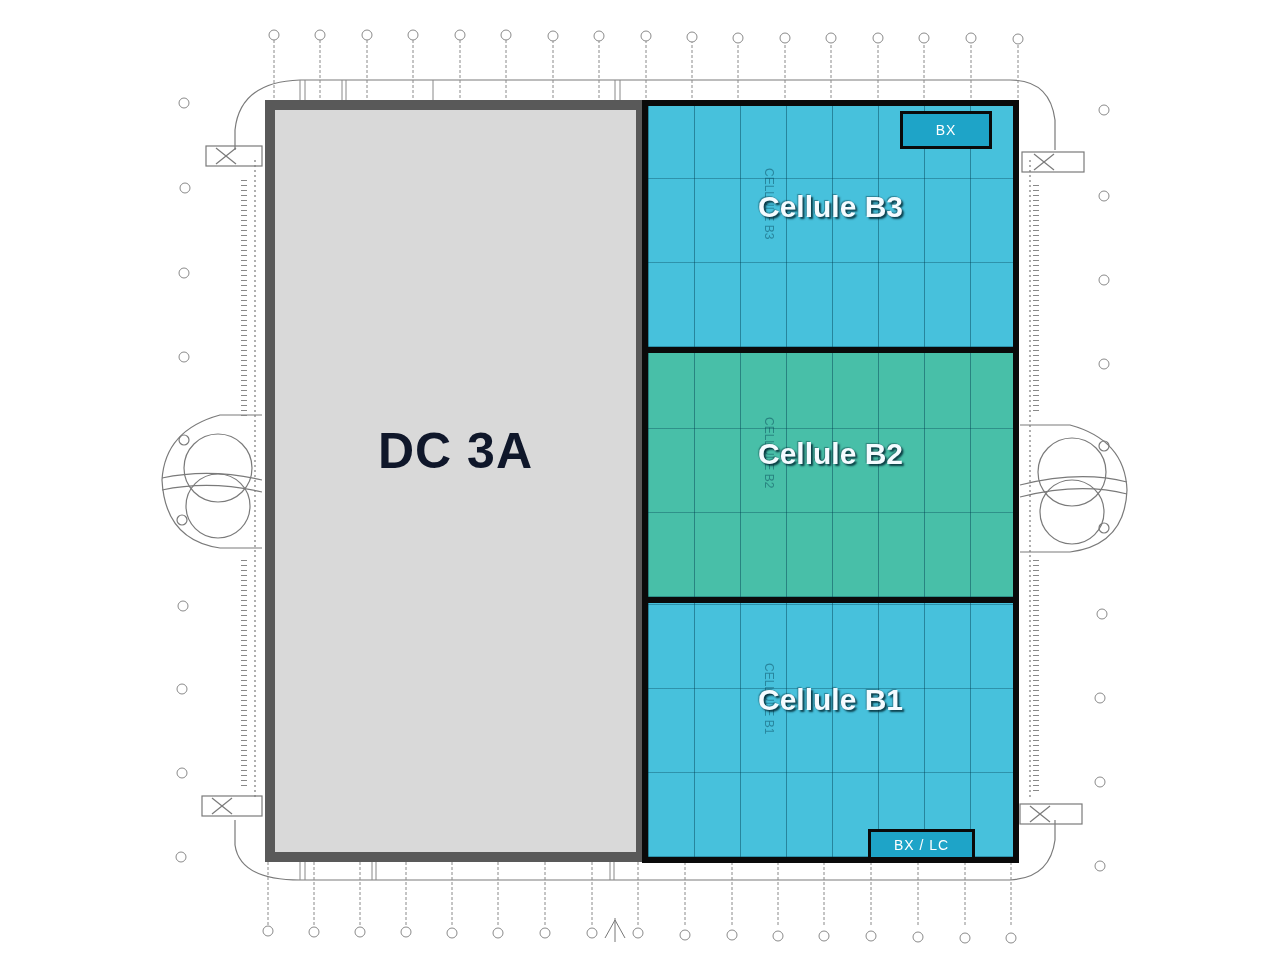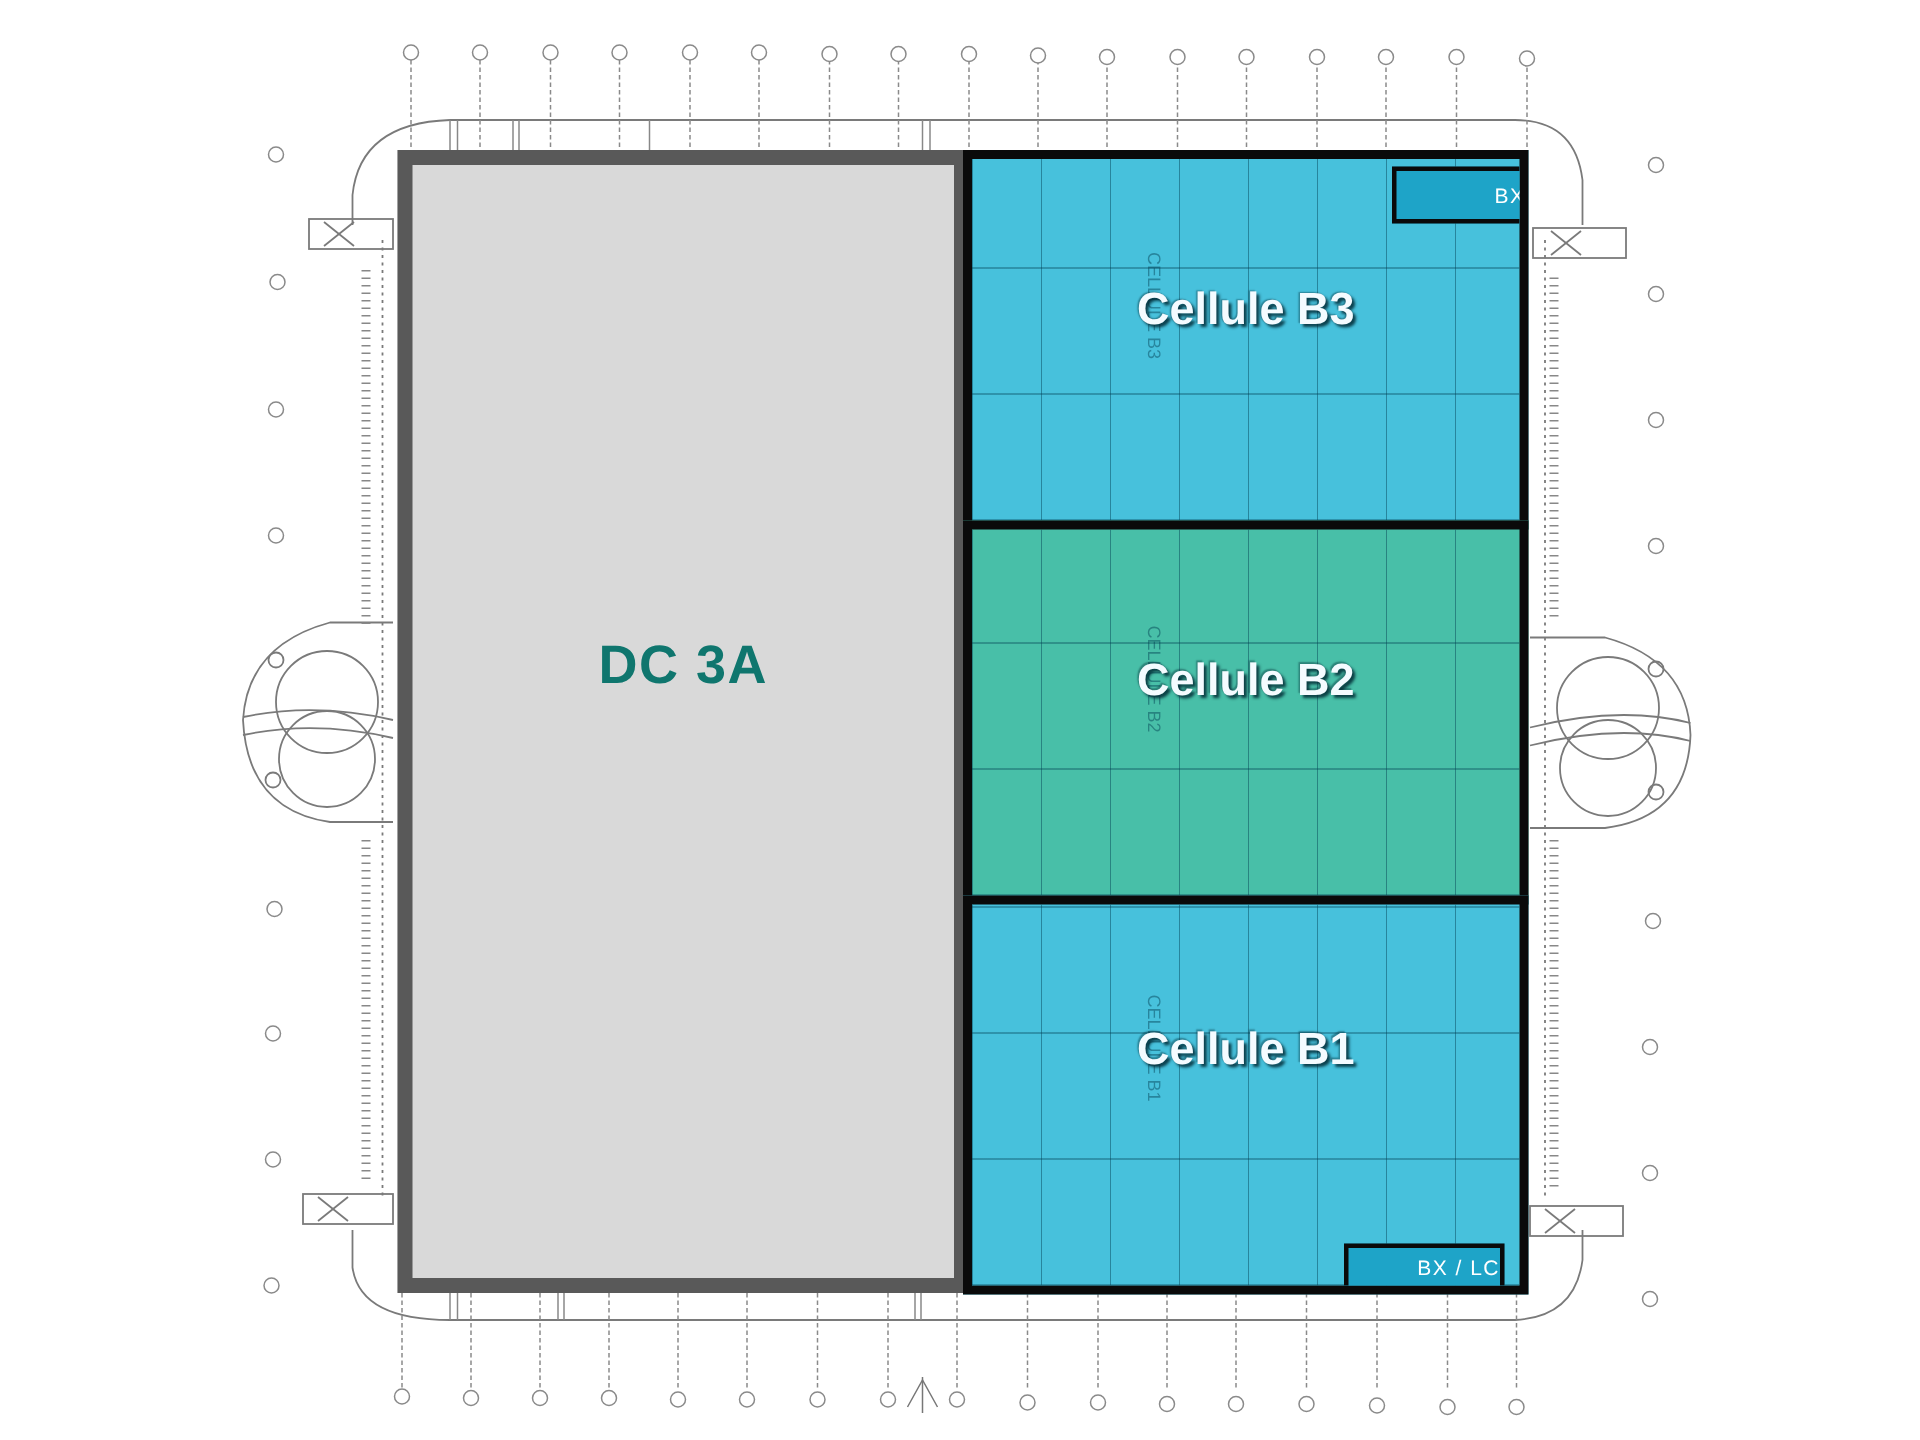--- a/index.html
+++ b/index.html
@@ -2,40 +2,40 @@
 <html><head>
 <meta charset="utf-8">
 <style>
   html, body { margin:0; padding:0; background:#ffffff; }
   body { width:1280px; height:960px; position:relative; overflow:hidden;
          font-family:"Liberation Sans", sans-serif; }
   .plan-svg { position:absolute; left:0; top:0; width:1280px; height:960px; }
   .dc-block { position:absolute; left:265px; top:100px; width:381px; height:762px;
               background:#d9d9d9; border:10px solid #595959; box-sizing:border-box; }
   .dc-label { position:absolute; left:0; right:0; top:312px; text-align:center;
-              font-size:36px; font-weight:bold; color:#0f766e; letter-spacing:1px; }
+              font-size:50px; font-weight:bold; color:#0f172a; letter-spacing:1px; }
   .cell { position:absolute; left:642px; width:377px; box-sizing:border-box;
           border:6px solid #0a0a0a; overflow:hidden; }
   .cell.b3 { top:100px; height:253px; background:#47c1dc; }
   .cell.b2 { top:347px; height:256px; background:#48bfa8; }
   .cell.b1 { top:597px; height:266px; background:#47c1dc; }
   .grid { position:absolute; inset:0; pointer-events:none;
           background-image:
             repeating-linear-gradient(90deg, rgba(0,60,80,0.45) 0 1px, transparent 1px 46px),
             repeating-linear-gradient(0deg, rgba(0,60,80,0.35) 0 1px, transparent 1px 84px); }
   .cell-text { position:absolute; left:0; right:0; text-align:center; color:#f4fbff;
                font-weight:bold; font-size:30px; line-height:42px;
                text-shadow: 2px 2px 2px rgba(0,40,50,0.85), -1px -1px 1px rgba(0,40,50,0.4); }
   .cell.b3 .cell-text { top:80px; }
   .cell.b2 .cell-text { top:80px; }
   .cell.b1 .cell-text { top:76px; }
   .cell-text .area { display:block; padding-right:6px; }
   .bx-tag { position:absolute; background:#1ea4c8; border:3px solid #0a0a0a;
-            color:#ffffff; font-size:14px; text-align:right; box-sizing:border-box;
-            letter-spacing:1px;margin-left:28px; }
+            color:#ffffff; font-size:14px; text-align:center; box-sizing:border-box;
+            letter-spacing:1px; }
   .bx-top { left:252px; top:5px; width:92px; height:38px; line-height:32px; }
   .bx-bottom { left:220px; top:226px; width:107px; height:32px; line-height:26px; }
   .ghost { position:absolute; color:rgba(0,60,80,0.45); font-size:12px;
            transform:rotate(90deg); transform-origin:left top; }
 </style>
 </head>
 <body>
 
 <svg class="plan-svg" viewBox="0 0 1280 960" xmlns="http://www.w3.org/2000/svg">
   <g fill="none" stroke="#7a7a7a" stroke-width="1.2">

